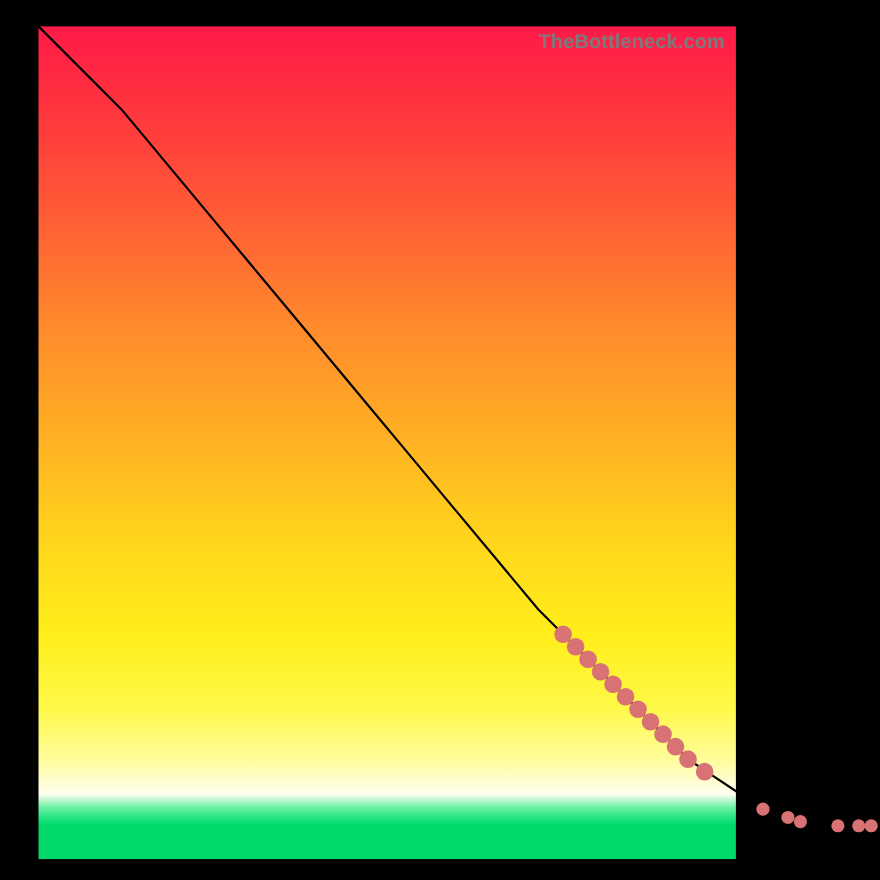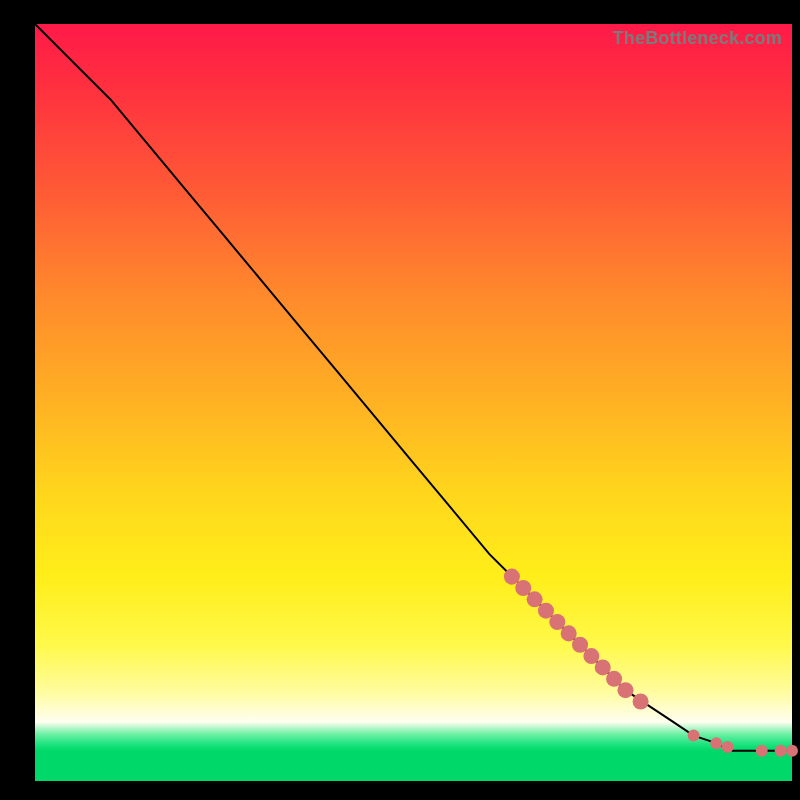--- a/index.html
+++ b/index.html
@@ -14,21 +14,21 @@
   .frame {
     position: relative;
     width: 800px;
     height: 800px;
     background: #000;
   }
   .plot {
     position: absolute;
     left: 35px;
     top: 24px;
-    width: 757px;
+    width: 634px;
     height: 757px;
     
     background: linear-gradient(
       to bottom,
       #ff1a49 0%,
       #ff2f3f 8%,
       #ff5a36 22%,
       #ff8a2c 36%,
       #ffb223 50%,
       #ffd61c 62%,

